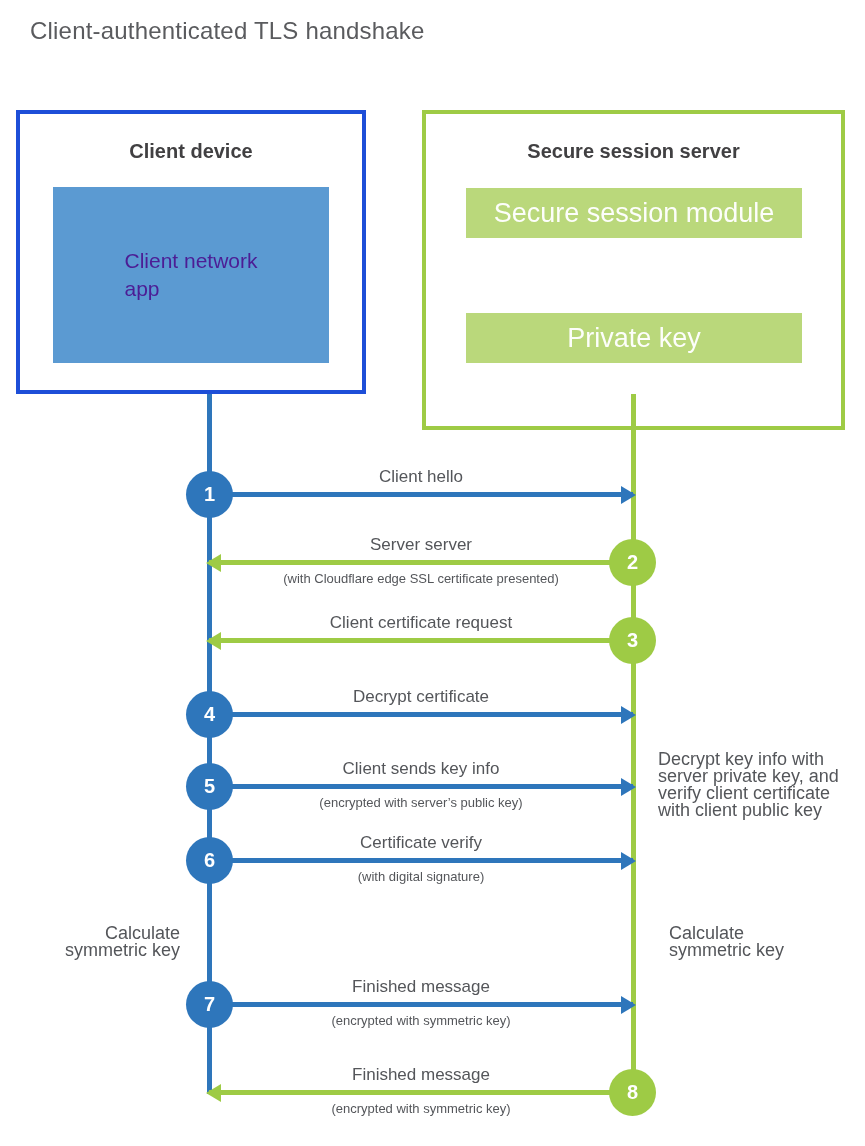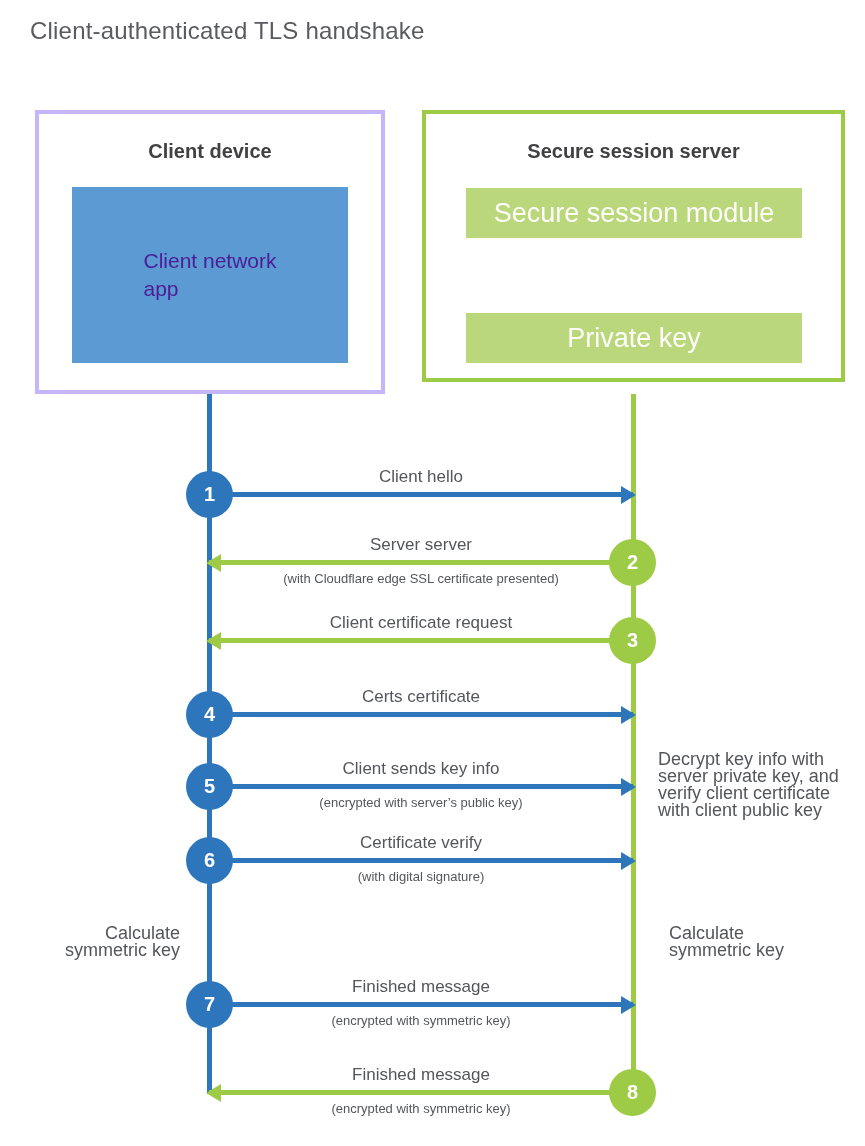--- a/index.html
+++ b/index.html
@@ -6,22 +6,22 @@
   .canvas {
     position:relative; width:865px; height:1146px; background:#ffffff;
     font-family:"Liberation Sans", sans-serif; overflow:hidden;
   }
   .title {
     position:absolute; left:30px; top:17px; margin:0;
     font-size:24px; font-weight:300; color:#5a5b5e; letter-spacing:0.2px;
   }
   
   .box { position:absolute; background:#fff; box-sizing:border-box; }
-  .client-box { left:35px; top:110px; width:350px; height:284px; border:4px solid #c4b5fd; }
-  .server-box { left:422px; top:110px; width:423px; height:272px; border:4px solid #9ecb45; }
+  .client-box { left:16px; top:110px; width:350px; height:284px; border:4px solid #1d4ed8; }
+  .server-box { left:422px; top:110px; width:423px; height:320px; border:4px solid #9ecb45; }
   .box-title { margin-top:26px; text-align:center; font-size:20px; font-weight:bold; color:#414042; }
   .app-rect {
     position:absolute; left:33px; top:73px; width:276px; height:176px; background:#5b9ad2;
     display:flex; align-items:center; justify-content:center;
   }
   .app-rect span { color:#4c1d95; font-size:21px; line-height:28px; text-align:left; white-space:pre-line; }
   .bar {
     position:absolute; left:40px; width:336px; height:50px; background:#bad87b;
     display:flex; align-items:center; justify-content:center;
     color:#fdfefb; font-size:27px;
@@ -98,21 +98,21 @@
   </div>
 
   <div class="step green rtl" style="top:638px">
     <div class="arrowhead"></div>
     <div class="step-label">Client certificate request</div>
     <div class="circle">3</div>
   </div>
 
   <div class="step blue ltr" style="top:712px">
     <div class="arrowhead"></div>
-    <div class="step-label">Certs certificate</div>
+    <div class="step-label">Decrypt certificate</div>
     <div class="circle">4</div>
   </div>
 
   <div class="step blue ltr" style="top:784px">
     <div class="arrowhead"></div>
     <div class="step-label">Client sends key info</div>
     <div class="step-sub">(encrypted with server’s public key)</div>
     <div class="circle">5</div>
   </div>
 

